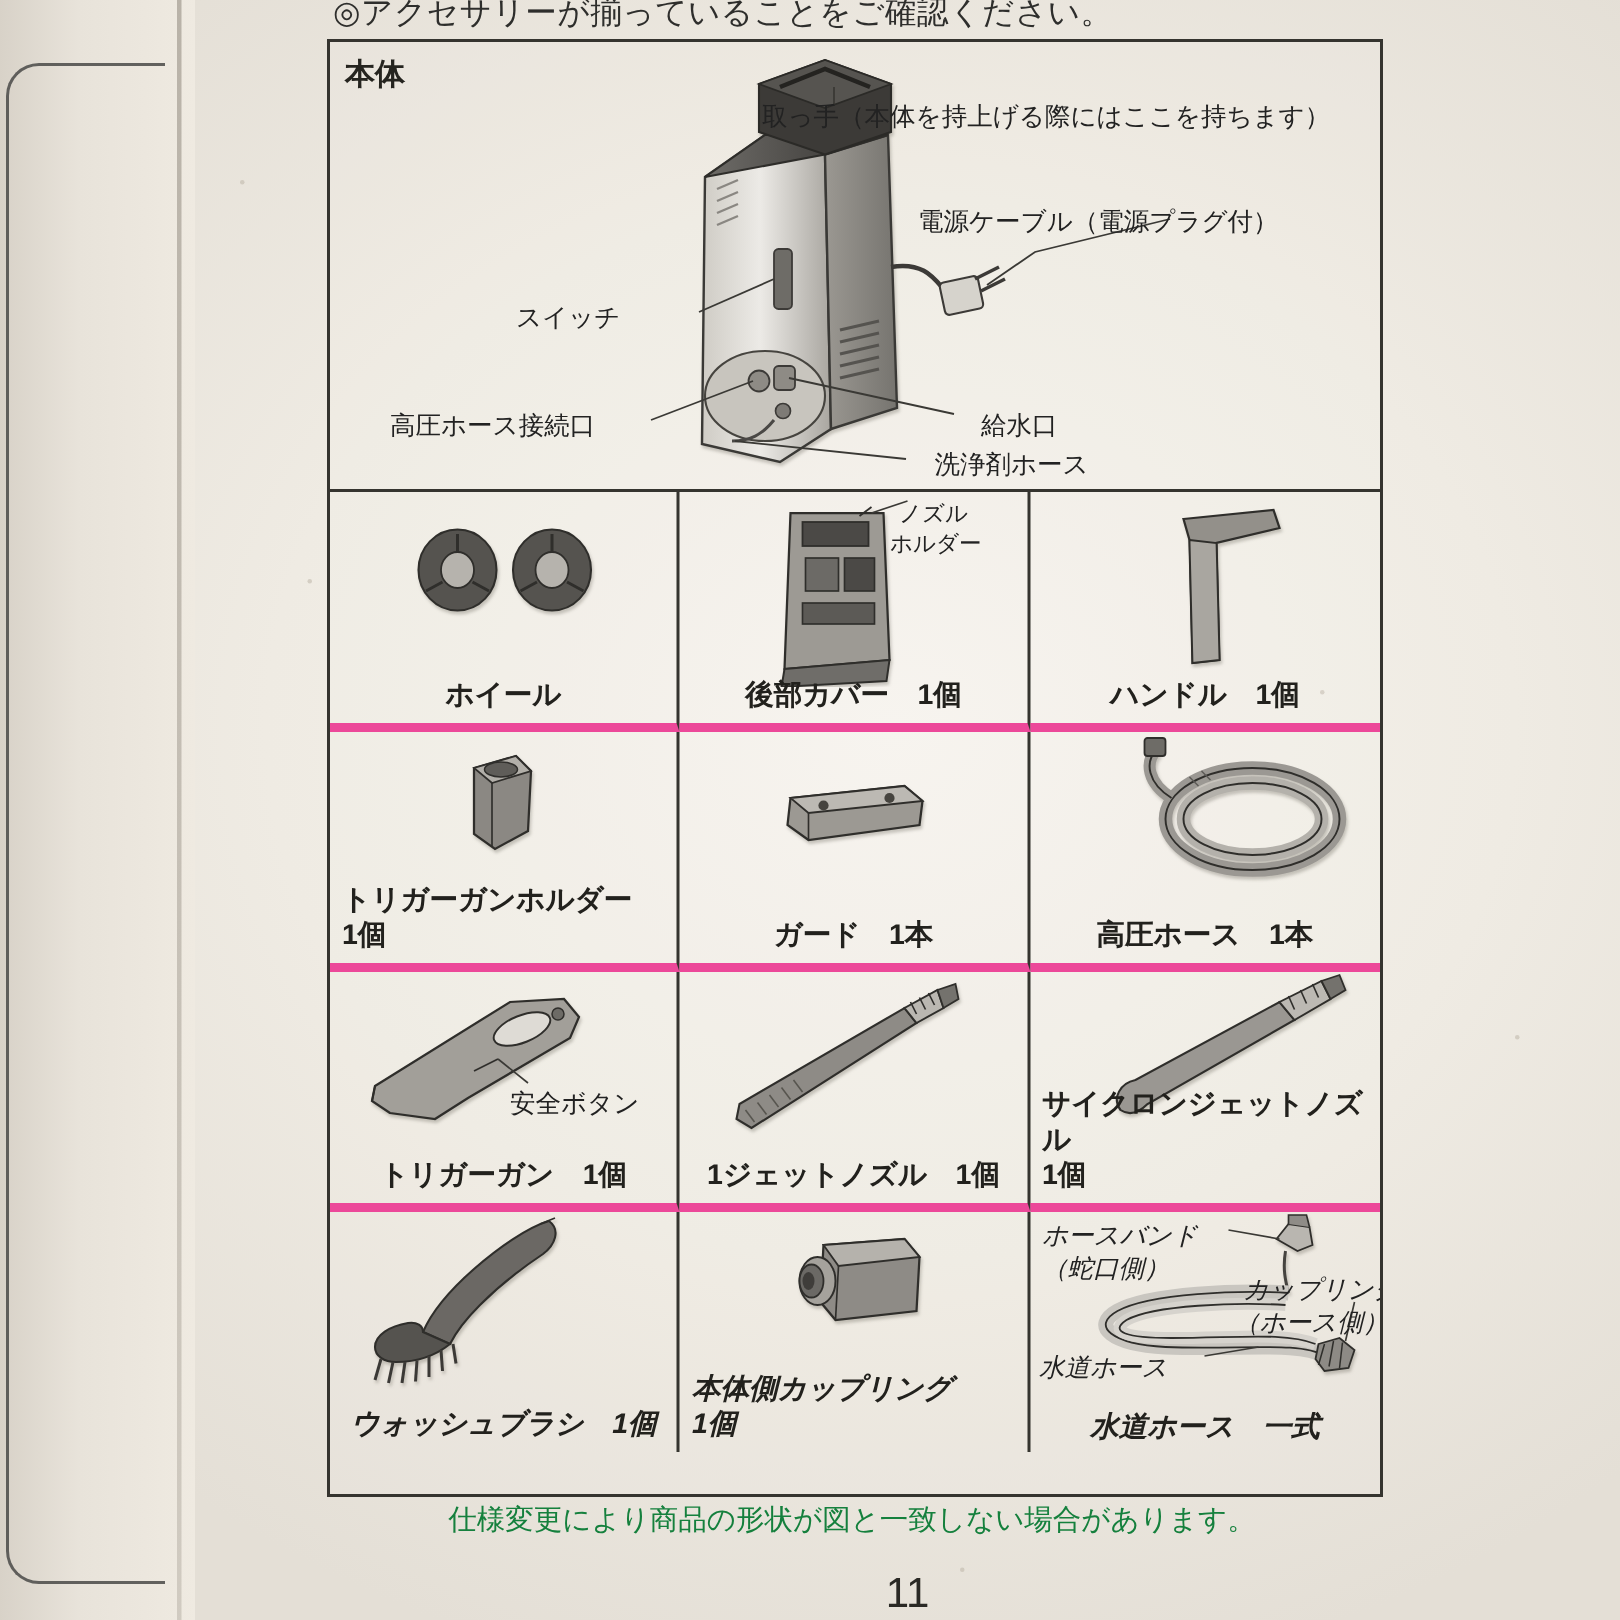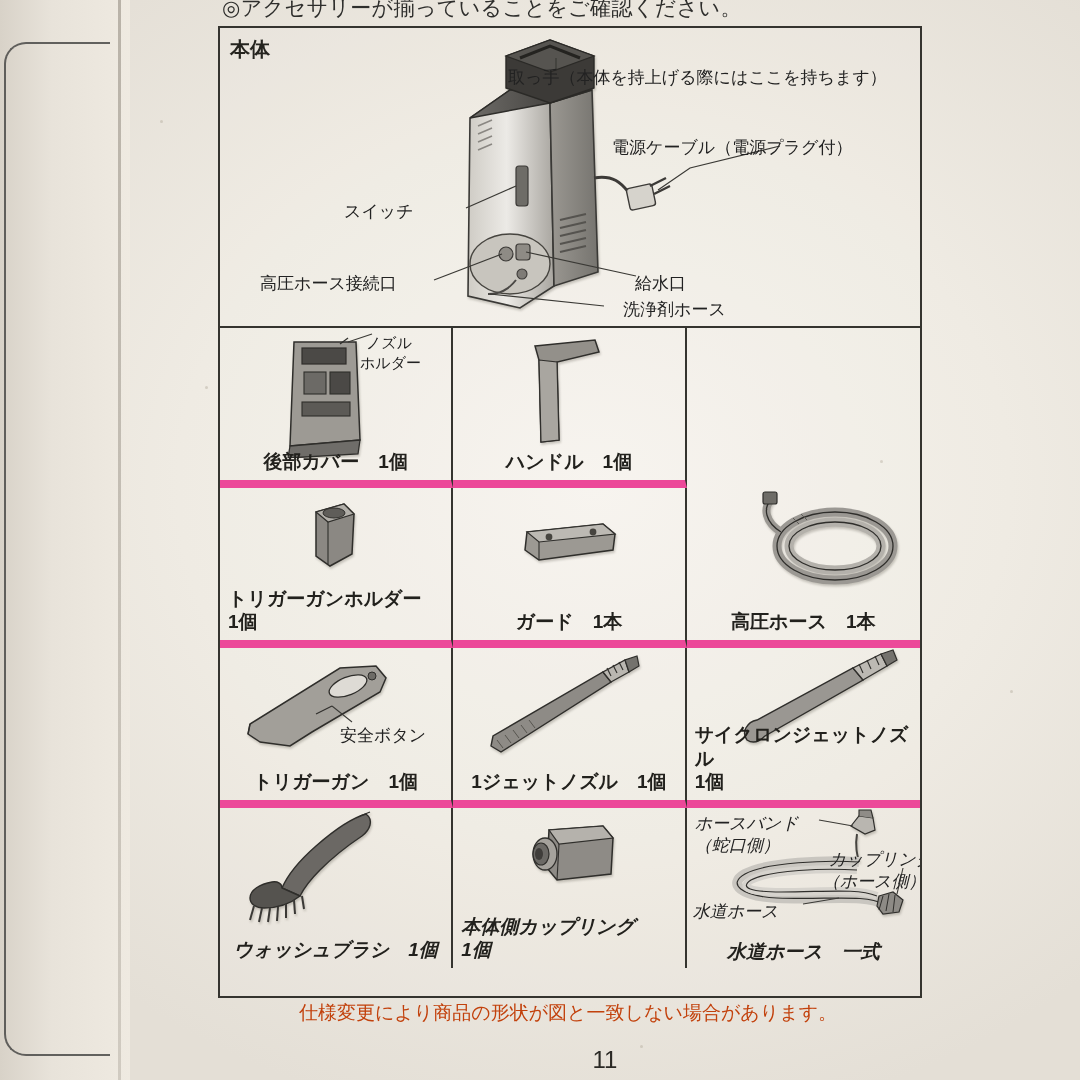--- a/index.html
+++ b/index.html
@@ -48,40 +48,40 @@
     position:relative;height:298px;border-bottom:2px solid #35342f;
   }
   .hero-title{
     position:absolute;left:10px;top:8px;font-size:20px;color:#25241f;font-weight:bold;
   }
   .grid{
     display:grid;grid-template-columns:1fr 1fr 1fr;
   }
   .cell{
     position:relative;
-    border-right:2px solid #35342f;border-bottom:8px solid #ec4899;
+    border-right:2px solid #35342f;border-bottom:6px solid #ec4899;
     height:160px;
     box-sizing:border-box;
     overflow:hidden;
   }
   .cell:nth-child(3n){border-right:none;padding-left:20px;}
   .row-last .cell{border-bottom:none;font-style:italic;}
   .cap{
     position:absolute;left:0;right:0;bottom:6px;
     text-align:center;font-size:19px;color:#22211d;font-weight:bold;
     line-height:1.25;
   }
   .cap.left{text-align:left;left:8px;right:4px;}
   .note-bottom{
     position:absolute;left:88px;top:1000px;width:700px;text-align:center;
-    font-size:19px;color:#c2410c;
+    font-size:19px;color:#15803d;
   }
   .pageno{
     position:absolute;left:0;right:0;top:1046px;text-align:center;
-    font-size:24px;color:#2a2925;
+    font-size:28px;color:#2a2925;
   }
   
   .lbl{position:absolute;font-size:17px;color:#222;white-space:nowrap;}
   
   .slbl{position:absolute;font-size:15px;color:#222;white-space:nowrap;line-height:1.2;}
   svg{display:block;}
   .shadowish{filter:drop-shadow(1px 2px 1px rgba(60,55,45,.25));}
   
   .speck{position:absolute;background:#b9b1a4;border-radius:50%;opacity:.5;}
 </style>
@@ -184,26 +184,47 @@
           <path d="M306,224 L416,248"></path>
 
           <path d="M270,266 L384,278"></path>
         </g>
       </svg>
 
       <div class="lbl" style="left:288px;top:38px;">取っ手（本体を持上げる際にはここを持ちます）</div>
       <div class="lbl" style="left:392px;top:108px;">電源ケーブル（電源プラグ付）</div>
       <div class="lbl" style="left:124px;top:172px;">スイッチ</div>
       <div class="lbl" style="left:40px;top:244px;">高圧ホース接続口</div>
-      <div class="lbl" style="left:415px;top:244px;">給水口</div>
+      <div class="lbl" style="left:434px;top:244px;">給水口</div>
       <div class="lbl" style="left:392px;top:270px;margin-left:11px;">洗浄剤ホース</div>
     </div>
 
     <div class="grid">
 
+      <div class="cell">
+        <svg width="233" height="130" viewBox="0 0 233 130">
+          <g class="shadowish">
+            <ellipse cx="85" cy="52" rx="26" ry="27" fill="#55534f" stroke="#2f2e2b" stroke-width="1.4"></ellipse>
+            <ellipse cx="85" cy="52" rx="11" ry="12" fill="#b6b3ad" stroke="#2f2e2b" stroke-width="1.2"></ellipse>
+            <g stroke="#2f2e2b" stroke-width="2">
+              <line x1="85" y1="40" x2="85" y2="28"></line>
+              <line x1="95" y1="60" x2="106" y2="66"></line>
+              <line x1="75" y1="60" x2="64" y2="66"></line>
+            </g>
+            <ellipse cx="148" cy="52" rx="26" ry="27" fill="#55534f" stroke="#2f2e2b" stroke-width="1.4"></ellipse>
+            <ellipse cx="148" cy="52" rx="11" ry="12" fill="#b6b3ad" stroke="#2f2e2b" stroke-width="1.2"></ellipse>
+            <g stroke="#2f2e2b" stroke-width="2">
+              <line x1="148" y1="40" x2="148" y2="28"></line>
+              <line x1="158" y1="60" x2="169" y2="66"></line>
+              <line x1="138" y1="60" x2="127" y2="66"></line>
+            </g>
+          </g>
+        </svg>
+        <div class="cap">ホイール</div>
+      </div>
 
       <div class="cell">
         <svg width="233" height="130" viewBox="0 0 233 130">
           <g class="shadowish">
             <path d="M74,14 L136,14 L140,112 L70,118 Z" fill="#9d9a94" stroke="#2f2e2b" stroke-width="1.5"></path>
             <rect x="82" y="20" width="44" height="16" fill="#4b4946" stroke="#2f2e2b" stroke-width="1.2"></rect>
             <rect x="84" y="44" width="22" height="22" fill="#6c6a66" stroke="#2f2e2b" stroke-width="1.1"></rect>
             <rect x="110" y="44" width="20" height="22" fill="#4b4946" stroke="#2f2e2b" stroke-width="1.1"></rect>
             <rect x="82" y="74" width="48" height="14" fill="#5c5a56" stroke="#2f2e2b" stroke-width="1.1"></rect>
             <path d="M70,118 L140,112 L138,126 L68,130 Z" fill="#6f6d69" stroke="#2f2e2b" stroke-width="1.3"></path>

